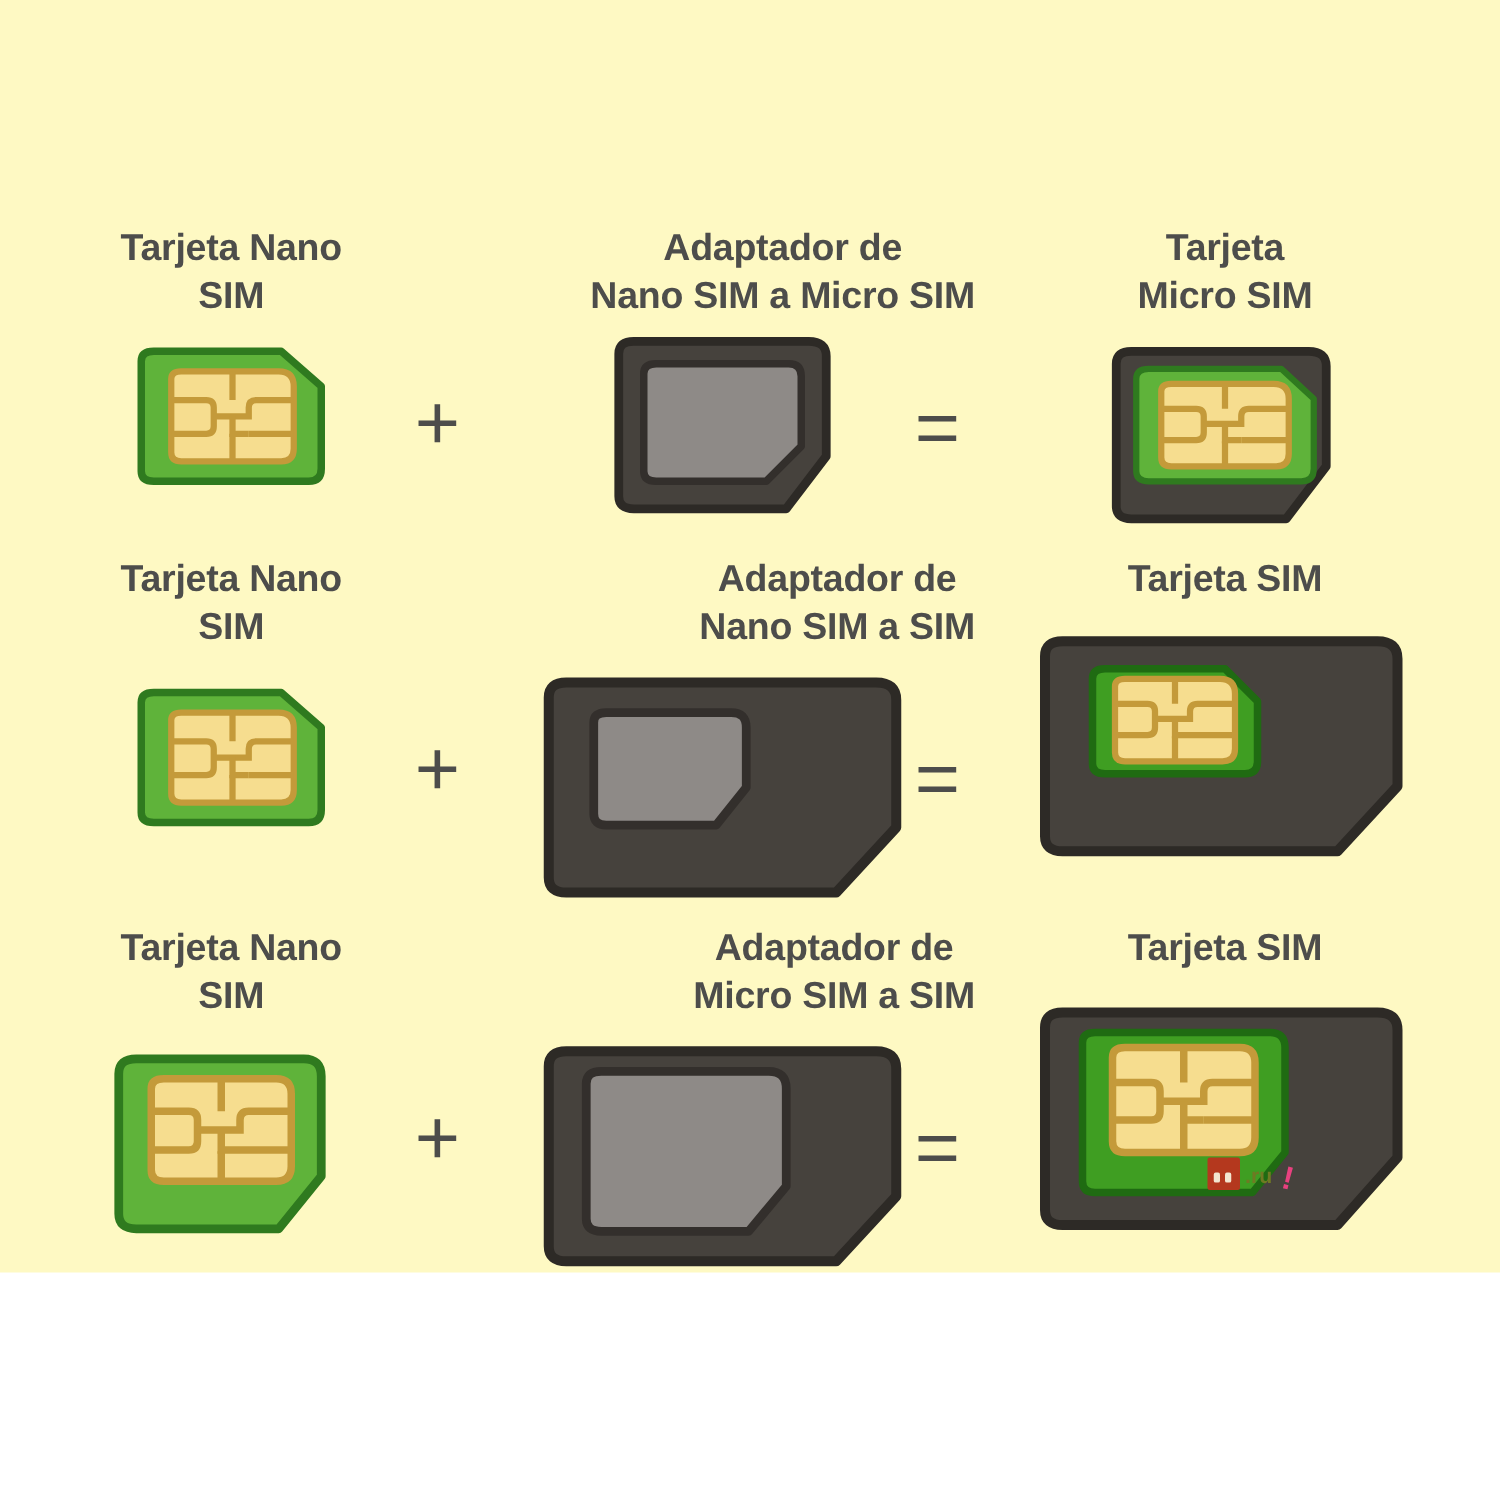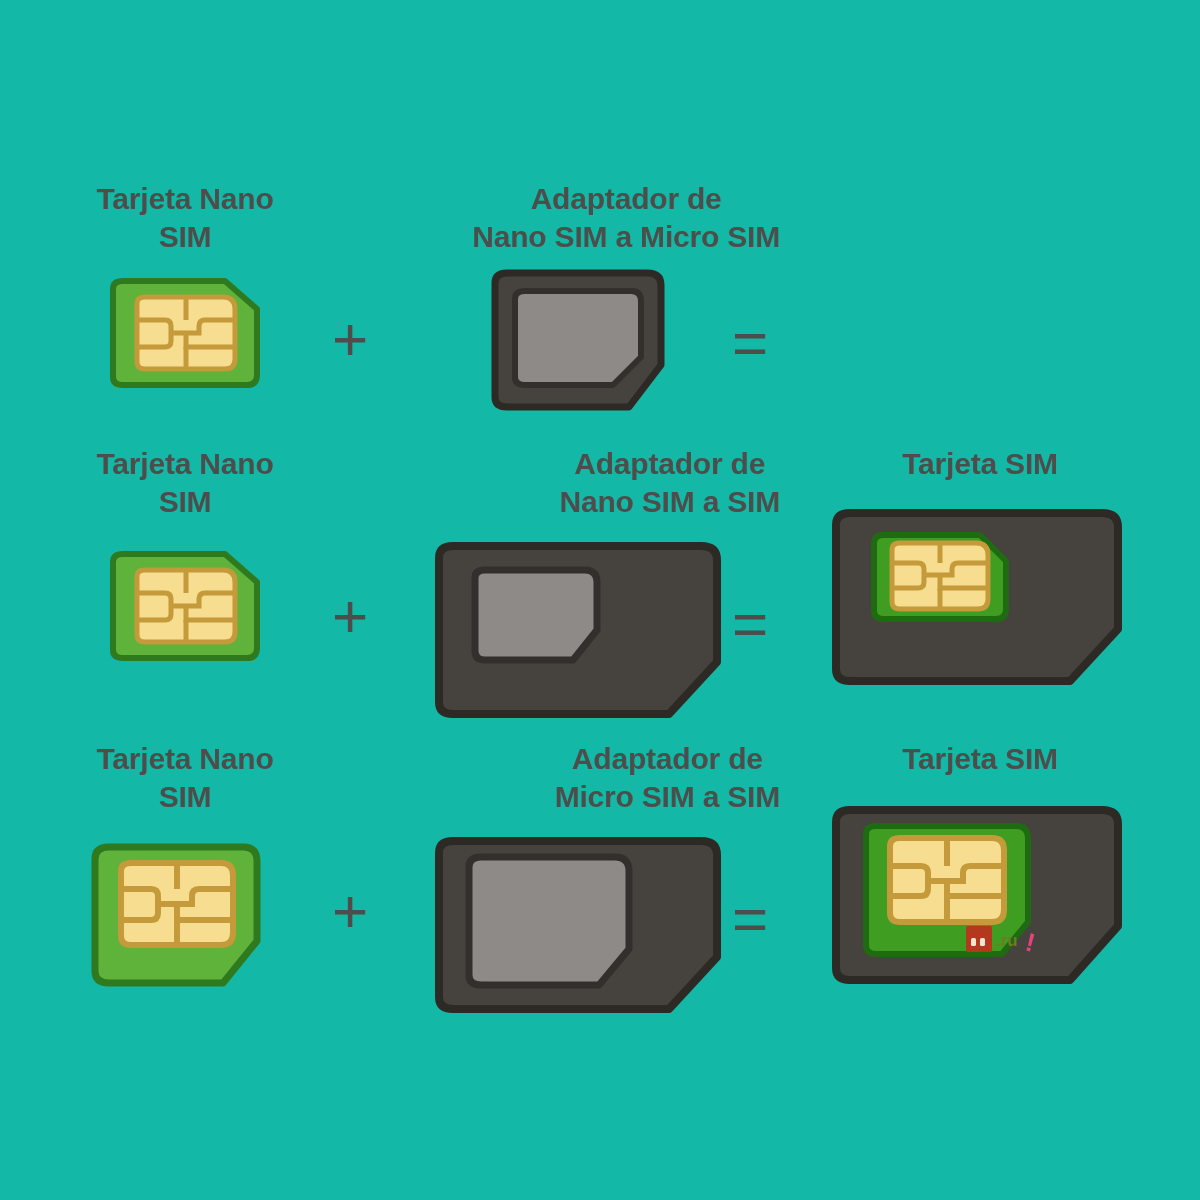--- a/index.html
+++ b/index.html
@@ -12,22 +12,22 @@
     width: 1200px;
     height: 1200px;
     font-family: "Liberation Sans", sans-serif;
     color: #4a4a48;
     overflow: hidden;
   }
 
   .canvas {
     position: relative;
     width: 1200px;
-    height: 1200px;
-    background: #14b8a6;
+    height: 1018px;
+    background: #fef9c3;
   }
 
   
   .row {
     position: absolute;
     left: 0;
     width: 1200px;
   }
   .row-1 { top: 180px; height: 260px; }
   .row-2 { top: 445px; height: 280px; }
@@ -112,20 +112,39 @@
 
         <svg width="182" height="146" viewBox="0 0 182 146">
           <path d="M6 16 Q6 6 18 6 L158 6 Q172 6 172 18 L172 98 L140 140 L18 140 Q6 140 6 130 Z" fill="#46423d" stroke="#2d2a26" stroke-width="7" stroke-linejoin="round"></path>
           <path d="M26 32 Q26 24 36 24 L142 24 Q152 24 152 34 L152 90 L124 118 L36 118 Q26 118 26 110 Z" fill="#8e8a87" stroke="#332f2c" stroke-width="6" stroke-linejoin="round"></path>
         </svg>
       </div>
     </div>
 
     <div class="op op-eq" style="left:700px; top:132px;">=</div>
 
+    <div class="cell col-c">
+      <div class="label">Tarjeta
+Micro SIM</div>
+      <div class="art-wrap" style="margin-top:18px;">
+        <svg width="186" height="146" viewBox="0 0 186 146">
+          <path d="M6 16 Q6 6 18 6 L160 6 Q174 6 174 18 L174 98 L142 140 L18 140 Q6 140 6 130 Z" fill="#46423d" stroke="#2d2a26" stroke-width="7" stroke-linejoin="round"></path>
+          <path d="M22 28 Q22 20 32 20 L138 20 L164 44 L164 100 Q164 110 154 110 L32 110 Q22 110 22 102 Z" fill="#5fb33a" stroke="#2f7a1f" stroke-width="5" stroke-linejoin="round"></path>
+          <g>
+            <path d="M42 38 Q42 32 50 32 L132 32 Q144 32 144 44 L144 88 Q144 98 134 98 L50 98 Q42 98 42 91 Z" fill="#f6dd8f" stroke="#c49a3a" stroke-width="5" stroke-linejoin="round"></path>
+            <path d="M93 32 L93 52" stroke="#c49a3a" stroke-width="5" fill="none"></path>
+            <path d="M93 78 L93 98" stroke="#c49a3a" stroke-width="5" fill="none"></path>
+            <path d="M42 52 L70 52 Q76 52 76 58 L76 71 Q76 77 70 77 L42 77" stroke="#c49a3a" stroke-width="5" fill="none"></path>
+            <path d="M144 52 L112 52 Q106 52 106 58 L106 64 L76 64" stroke="#c49a3a" stroke-width="5" fill="none"></path>
+            <path d="M106 77 L144 77" stroke="#c49a3a" stroke-width="5" fill="none"></path>
+            <path d="M93 64 L93 77 L106 77" stroke="#c49a3a" stroke-width="5" fill="none"></path>
+          </g>
+        </svg>
+      </div>
+    </div>
   </div>
 
   <div class="row row-2">
 
     <div class="cell col-a">
       <div class="label">Tarjeta Nano
 SIM</div>
       <div class="art-wrap" style="margin-top:26px;">
         <svg width="160" height="118" viewBox="0 0 160 118">
           <path d="M8 14 Q8 6 18 6 L120 6 L152 34 L152 100 Q152 110 142 110 L18 110 Q8 110 8 102 Z" fill="#5fb33a" stroke="#2f7a1f" stroke-width="6" stroke-linejoin="round"></path>

